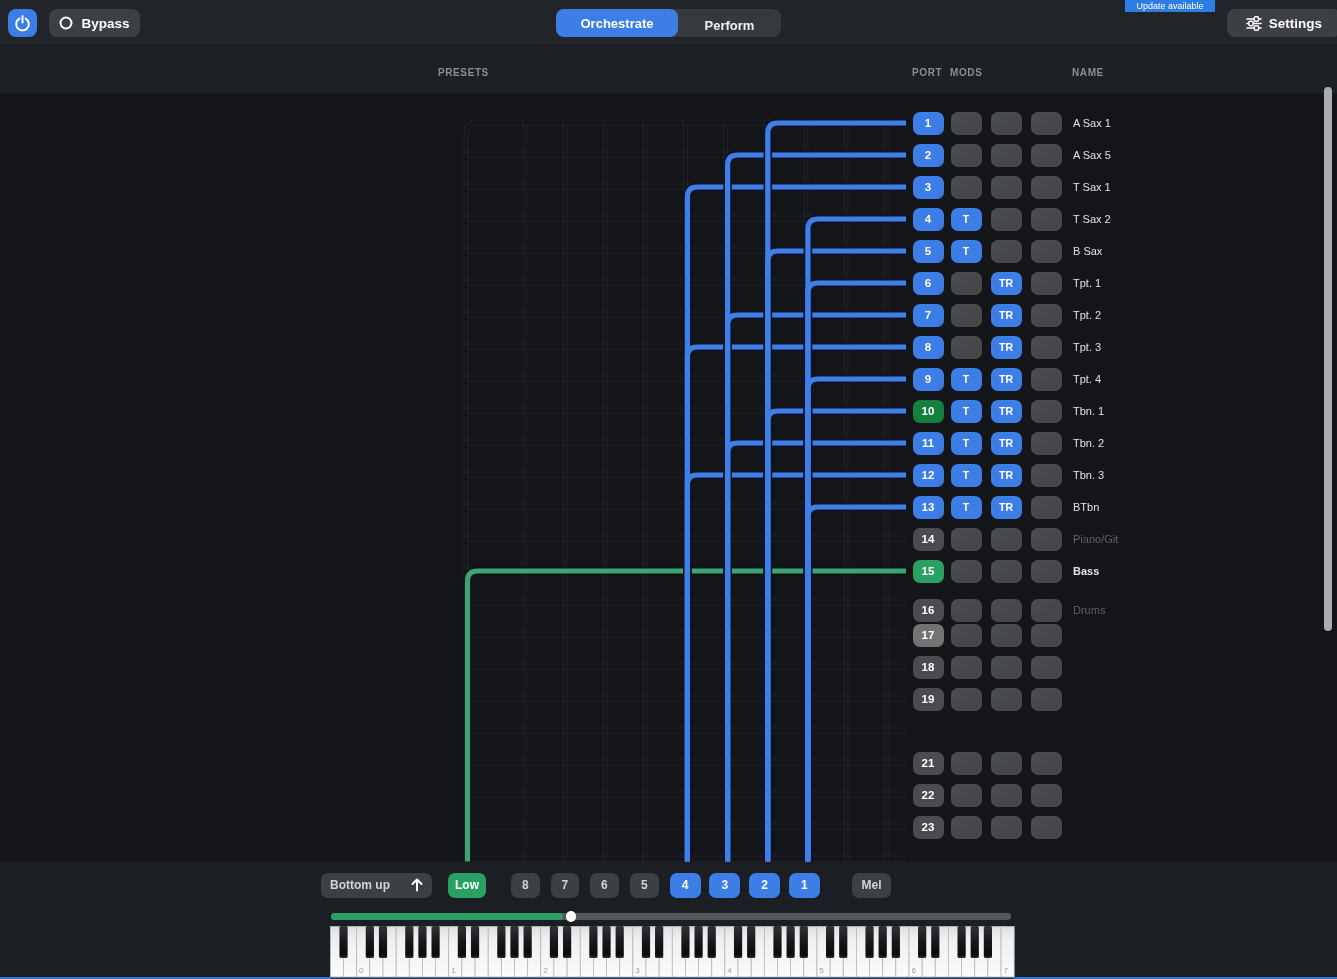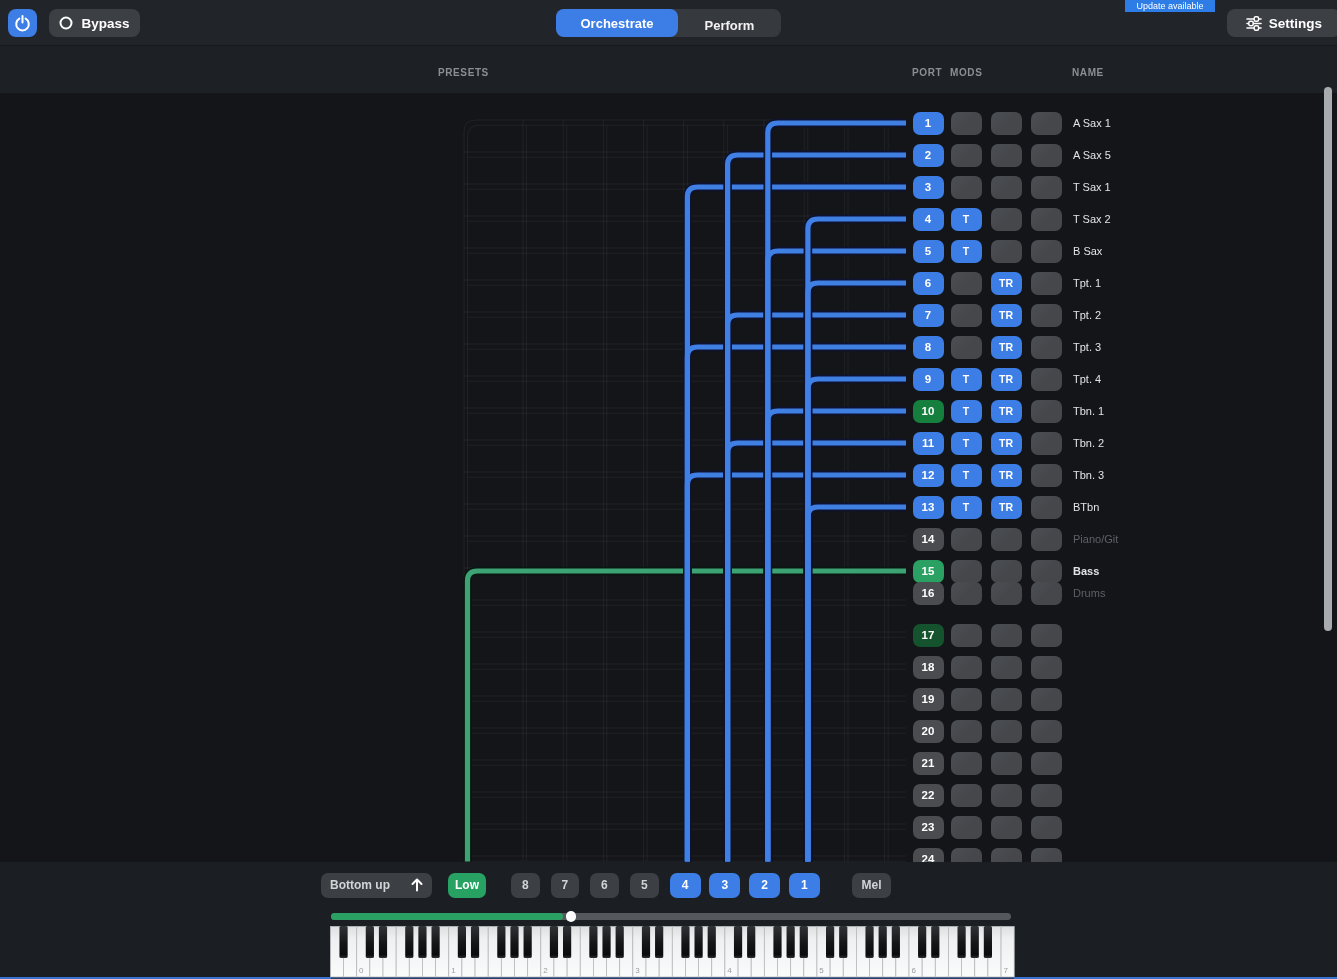--- a/index.html
+++ b/index.html
@@ -224,71 +224,59 @@
       <div class="mod" style="left:1030.5px"></div>
       <div class="nm dim">Piano/Git</div>
     </div>
 <div class="row" style="top:466.5px">
       <div class="chip" style="background:#2aa163">15</div>
       <div class="mod" style="left:950.5px"></div>
       <div class="mod" style="left:990.5px"></div>
       <div class="mod" style="left:1030.5px"></div>
       <div class="nm"><b>Bass</b></div>
     </div>
-<div class="row" style="top:489px">
+<div class="row" style="top:506px">
       <div class="chip" style="background:#4a4c50">16</div>
       <div class="mod" style="left:950.5px"></div>
       <div class="mod" style="left:990.5px"></div>
       <div class="mod" style="left:1030.5px"></div>
       <div class="nm dim">Drums</div>
     </div>
 <div class="row" style="top:530.5px">
-      <div class="chip" style="background:#14532d">17</div>
+      <div class="chip" style="background:#737373">17</div>
       <div class="mod" style="left:950.5px"></div>
       <div class="mod" style="left:990.5px"></div>
       <div class="mod" style="left:1030.5px"></div>
     </div>
 <div class="row" style="top:562.5px">
       <div class="chip" style="background:#4a4c50">18</div>
       <div class="mod" style="left:950.5px"></div>
       <div class="mod" style="left:990.5px"></div>
       <div class="mod" style="left:1030.5px"></div>
     </div>
 <div class="row" style="top:594.5px">
       <div class="chip" style="background:#4a4c50">19</div>
       <div class="mod" style="left:950.5px"></div>
       <div class="mod" style="left:990.5px"></div>
       <div class="mod" style="left:1030.5px"></div>
     </div>
-<div class="row" style="top:626.5px">
-      <div class="chip" style="background:#4a4c50">20</div>
-      <div class="mod" style="left:950.5px"></div>
-      <div class="mod" style="left:990.5px"></div>
-      <div class="mod" style="left:1030.5px"></div>
-    </div>
 <div class="row" style="top:658.5px">
       <div class="chip" style="background:#4a4c50">21</div>
       <div class="mod" style="left:950.5px"></div>
       <div class="mod" style="left:990.5px"></div>
       <div class="mod" style="left:1030.5px"></div>
     </div>
 <div class="row" style="top:690.5px">
       <div class="chip" style="background:#4a4c50">22</div>
       <div class="mod" style="left:950.5px"></div>
       <div class="mod" style="left:990.5px"></div>
       <div class="mod" style="left:1030.5px"></div>
     </div>
 <div class="row" style="top:722.5px">
       <div class="chip" style="background:#4a4c50">23</div>
-      <div class="mod" style="left:950.5px"></div>
-      <div class="mod" style="left:990.5px"></div>
-      <div class="mod" style="left:1030.5px"></div>
-    </div>
-<div class="row" style="top:754.5px">
-      <div class="chip" style="background:#4a4c50">24</div>
       <div class="mod" style="left:950.5px"></div>
       <div class="mod" style="left:990.5px"></div>
       <div class="mod" style="left:1030.5px"></div>
     </div>
 </div>
 <div id="scrollbar"></div>
 <div id="bottom">
   <div class="bbtn" style="left:321px; width:111px; justify-content:flex-start; padding-left:9px">Bottom up
     <svg width="12" height="14" viewBox="0 0 12 14" style="position:absolute; right:9px; top:5px">
       <path d="M6 12.5 V2 M1.5 6 L6 1.5 L10.5 6" stroke="#fff" stroke-width="2" fill="none" stroke-linecap="round" stroke-linejoin="round"></path>

